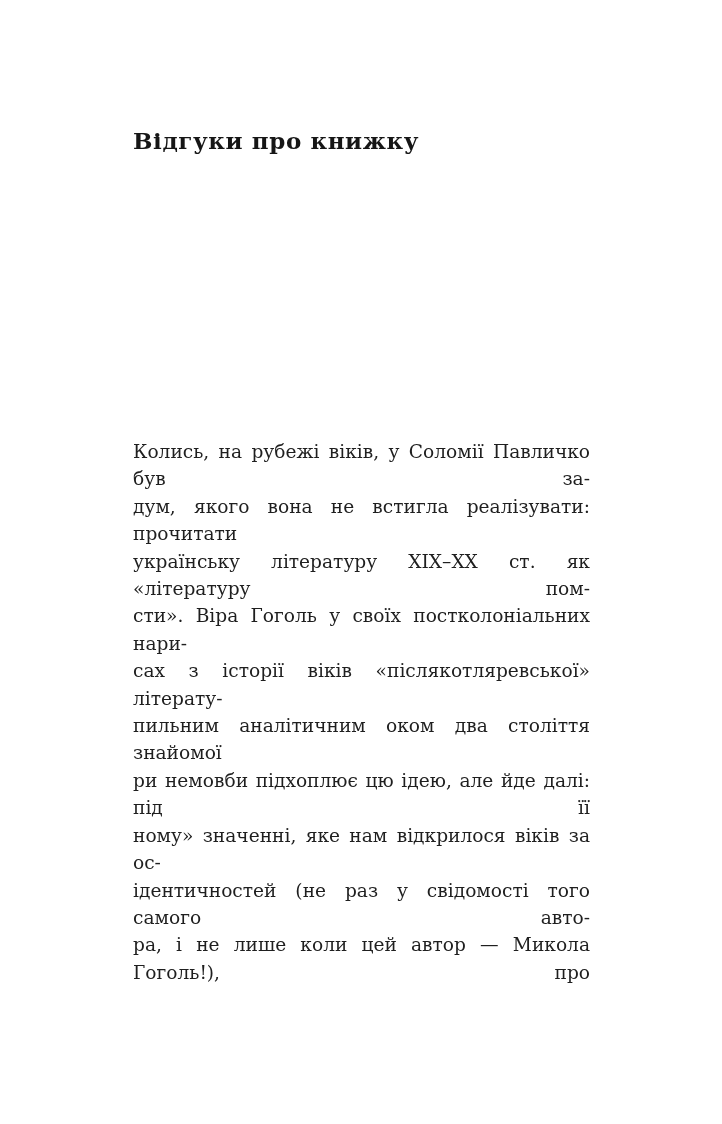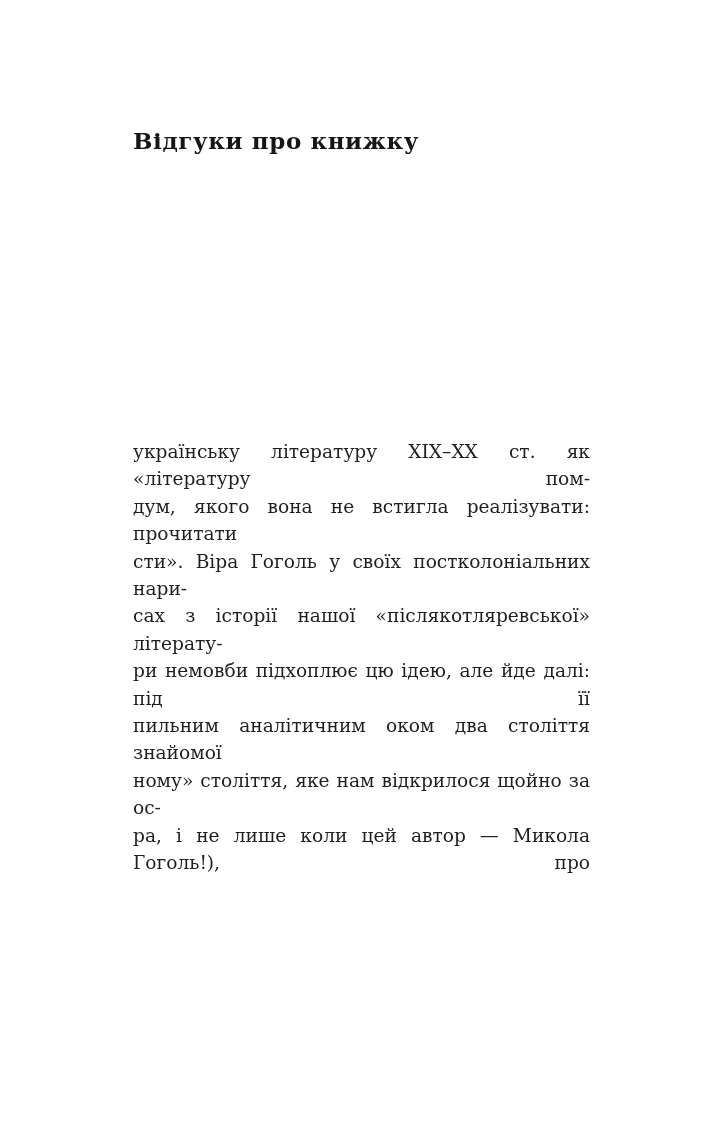--- a/index.html
+++ b/index.html
@@ -41,24 +41,26 @@
   }
 </style>
 </head>
 <body>
 
 <div class="page">
 
   <h1 class="heading">Відгуки про книжку</h1>
 
   <div class="body-block">
+    <div class="line">Колись, на рубежі віків, у Соломії Павличко був за-</div>
+    <div class="line">дум, якого вона не встигла реалізувати: прочитати</div>
     <div class="line">українську літературу XIX–XX ст. як «літературу пом-</div>
-    <div class="line">дум, якого вона не встигла реалізувати: прочитати</div>
     <div class="line">сти». Віра Гоголь у своїх постколоніальних нари-</div>
-    <div class="line">сах з історії нашої «післякотляревської» літерату-</div>
+    <div class="line">сах з історії віків «післякотляревської» літерату-</div>
+    <div class="line">пильним аналітичним оком два століття знайомої</div>
     <div class="line">ри немовби підхоплює цю ідею, але йде далі: під її</div>
-    <div class="line">пильним аналітичним оком два століття знайомої</div>
-    <div class="line">ному» століття, яке нам відкрилося щойно за ос-</div>
+    <div class="line">ному» значенні, яке нам відкрилося віків за ос-</div>
+    <div class="line">ідентичностей (не раз у свідомості того самого авто-</div>
     <div class="line">ра, і не лише коли цей автор — Микола Гоголь!), про</div>
 
   </div>
 
 </div>
 
 </body></html>

